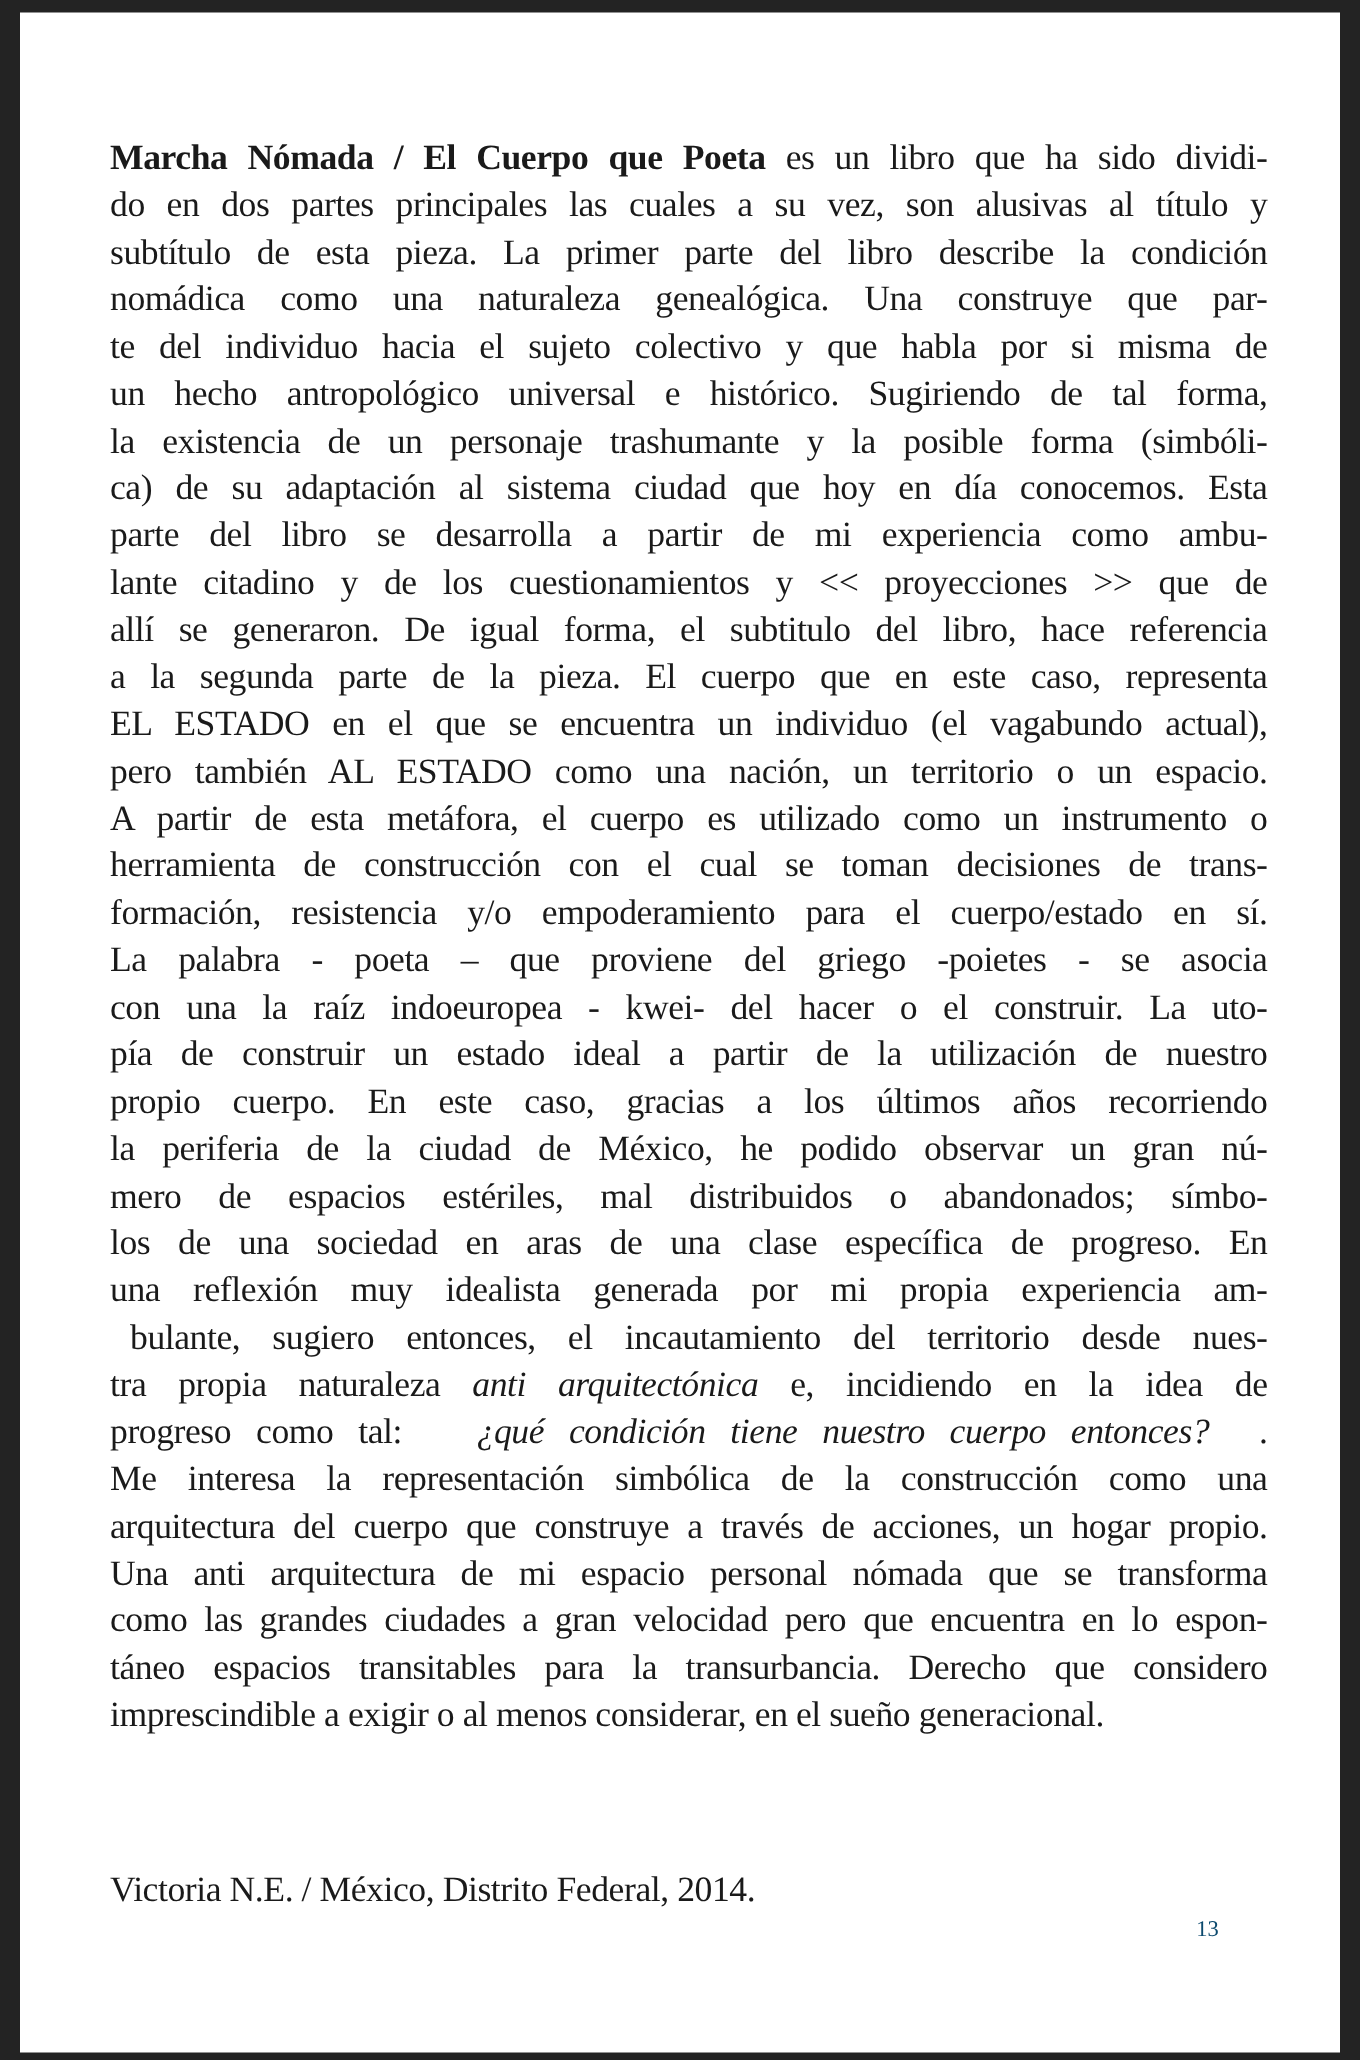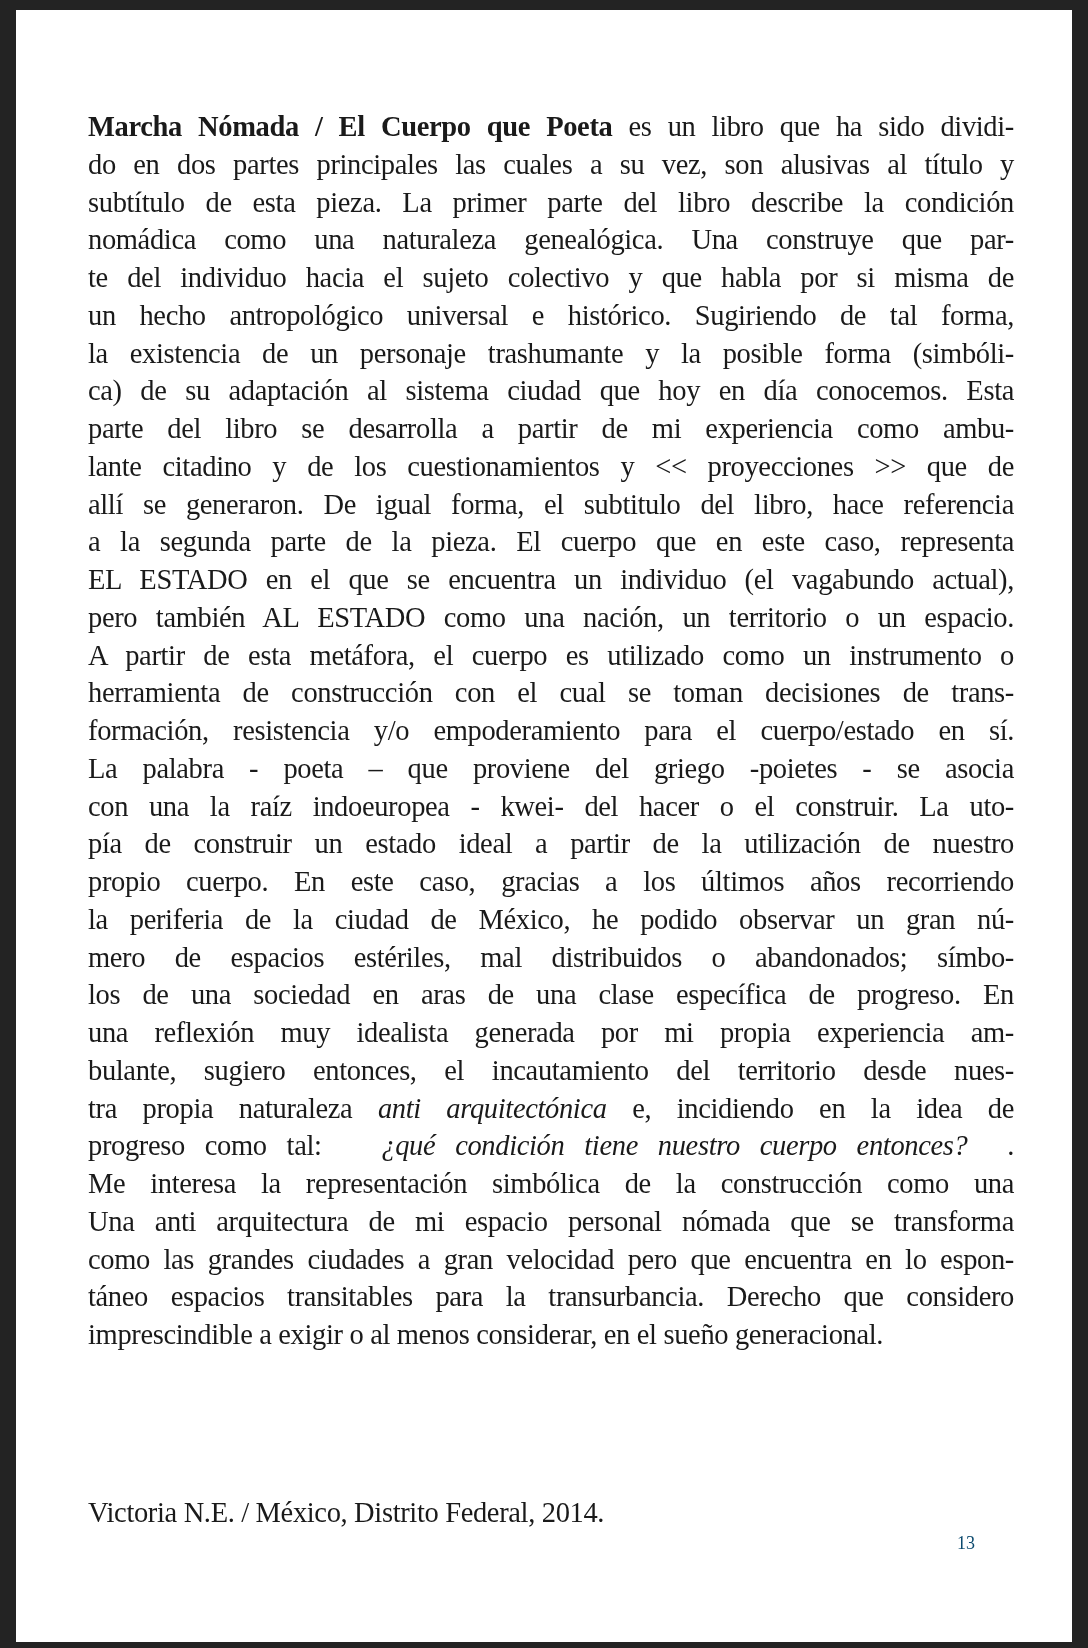--- a/index.html
+++ b/index.html
@@ -75,24 +75,25 @@
     <span class="line" style="white-space: nowrap;">herramienta de construcción con el cual se toman decisiones de trans-</span>
     <span class="line" style="white-space: nowrap;">formación, resistencia y/o empoderamiento para el cuerpo/estado en sí.</span>
     <span class="line" style="white-space: nowrap;">La palabra - poeta –  que proviene del griego -poietes - se asocia</span>
     <span class="line" style="white-space: nowrap;">con una la raíz indoeuropea - kwei- del hacer o el construir. La uto-</span>
     <span class="line" style="white-space: nowrap;">pía de construir un estado ideal a partir de la utilización de nuestro</span>
     <span class="line" style="white-space: nowrap;">propio cuerpo. En este caso, gracias a los últimos años recorriendo</span>
     <span class="line" style="white-space: nowrap;">la periferia de la ciudad de México, he podido observar un gran nú-</span>
     <span class="line" style="white-space: nowrap;">mero de espacios estériles, mal distribuidos o abandonados; símbo-</span>
     <span class="line" style="white-space: nowrap;">los de una sociedad en aras de una clase específica de progreso. En</span>
     <span class="line" style="white-space: nowrap;">una reflexión muy idealista  generada por mi propia experiencia am-</span>
-    <span class="line" style="white-space: nowrap;">bulante, sugiero entonces, el incautamiento del territorio desde nues-</span>
+    <span class="line" style="white-space: nowrap; margin-left: 16px;">bulante, sugiero entonces, el incautamiento del territorio desde nues-</span>
     <span class="line" style="white-space: nowrap;"><span style="white-space: pre;">tra propia naturaleza </span><span class="ital" style="white-space: pre;">anti arquitectónica</span><span style="white-space: pre;"> e, incidiendo en la idea de</span></span>
     <span class="line" style="white-space: nowrap;"><span style="white-space: pre;">progreso como tal:   </span><span class="ital" style="white-space: pre;">¿qué condición tiene nuestro cuerpo entonces?</span><span style="white-space: pre;">  .</span></span>
     <span class="line" style="white-space: nowrap;">Me interesa la representación simbólica de la construcción como una</span>
+    <span class="line" style="white-space: nowrap;">arquitectura del cuerpo que construye a través de acciones, un hogar propio.</span>
     <span class="line" style="white-space: nowrap;">Una anti arquitectura de mi espacio personal nómada que se transforma</span>
     <span class="line" style="white-space: nowrap;">como las grandes ciudades a gran velocidad pero que encuentra en lo espon-</span>
     <span class="line" style="white-space: nowrap;">táneo espacios transitables para la transurbancia. Derecho que considero</span>
     <span class="line last" style="white-space: nowrap;">imprescindible a exigir o al menos considerar, en el sueño generacional.</span>
   </div>
 
   <div class="signature">Victoria N.E. / México, Distrito Federal, 2014.</div>
   <div class="page-number">13</div>
 </div>
 

